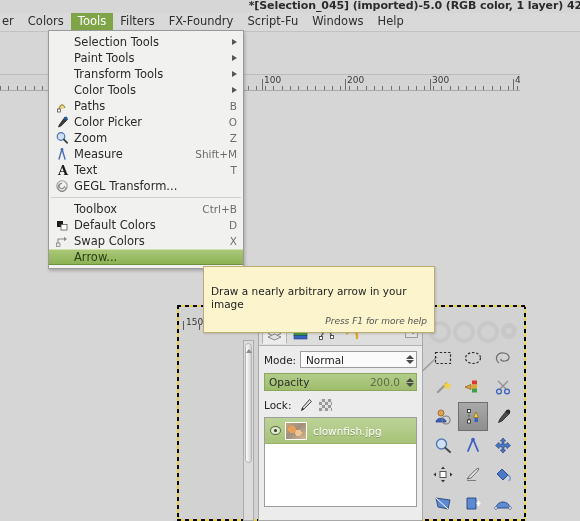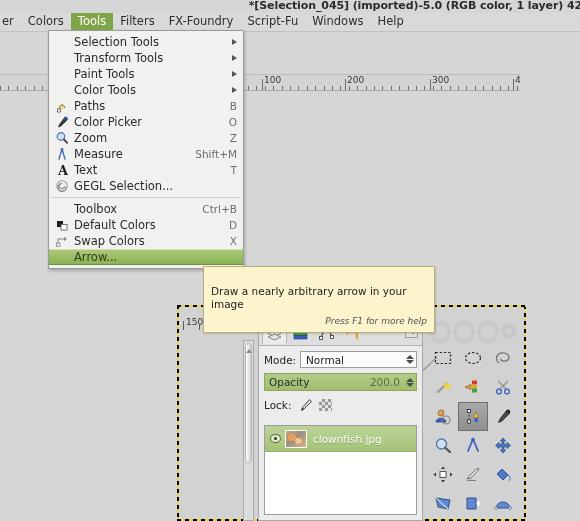--- a/index.html
+++ b/index.html
@@ -176,21 +176,21 @@
     position: absolute; left: 0; top: 0; bottom: 0; width: 100%;
     background: linear-gradient(to bottom,#b3cd8a 0%,#9dbd6c 100%);
   }
   .opacity-row .ol { position: relative; font-size: 10.5px; color: #2b2b2b; padding-left: 4px; }
   .opacity-row .ov {
     position: relative; margin-left: auto; font-size: 10.5px;
     color: #5d6b45; padding-right: 3px;
   }
   .opacity-row .spin { position: relative; margin-right: 2px; }
 
-  .lock-row { display: flex; align-items: center; margin-bottom: 12px; height: 17px; }
+  .lock-row { display: flex; align-items: center; margin-bottom: 4px; height: 17px; }
   .lock-row .lb { font-size: 10.5px; color: #222; margin-right: 6px; }
   .lockbox { width: 17px; height: 15px; margin-right: 3px; display:flex; align-items:center; justify-content:center; }
   .checker {
     width: 13px; height: 12px;
     background-image:
       linear-gradient(45deg,#999 25%,transparent 25%,transparent 75%,#999 75%),
       linear-gradient(45deg,#999 25%,transparent 25%,transparent 75%,#999 75%);
     background-size: 6px 6px; background-position: 0 0, 3px 3px;
     background-color: #e4e4e4;
   }
@@ -614,26 +614,26 @@
   </div>
 
   <div class="dropdown" id="dropdown">
       <div class="mrow">
         <span class="ic"></span>
         <span class="tx">Selection Tools</span>
         <span class="arr"></span>
       </div>
       <div class="mrow">
         <span class="ic"></span>
+        <span class="tx">Paint Tools</span>
+        <span class="arr"></span>
+      </div>
+      <div class="mrow">
+        <span class="ic"></span>
         <span class="tx">Transform Tools</span>
-        <span class="arr"></span>
-      </div>
-      <div class="mrow">
-        <span class="ic"></span>
-        <span class="tx">Paint Tools</span>
         <span class="arr"></span>
       </div>
       <div class="mrow">
         <span class="ic"></span>
         <span class="tx">Color Tools</span>
         <span class="arr"></span>
       </div>
       <div class="mrow">
         <span class="ic">
           <svg width="14" height="14" viewBox="0 0 14 14">
@@ -683,21 +683,21 @@
         <span class="tx">Text</span>
         <span class="sc">T</span>
       </div>
       <div class="mrow">
         <span class="ic">
           <svg width="14" height="14" viewBox="0 0 14 14">
             <circle cx="7" cy="7" r="5.2" fill="none" stroke="#9a9a9a" stroke-width="1.1"></circle>
             <path d="M9.5 7 A2.6 2.6 0 1 1 7 4.4 A4 4 0 1 0 11 8" fill="none" stroke="#8a8a8a" stroke-width="1.1"></path>
           </svg>
         </span>
-        <span class="tx">GEGL Selection...</span>
+        <span class="tx">GEGL Transform...</span>
       </div>
       <div class="msep"></div>
       <div class="mrow">
         <span class="ic"></span>
         <span class="tx">Toolbox</span>
         <span class="sc">Ctrl+B</span>
       </div>
       <div class="mrow">
         <span class="ic">
           <svg width="14" height="14" viewBox="0 0 14 14">

